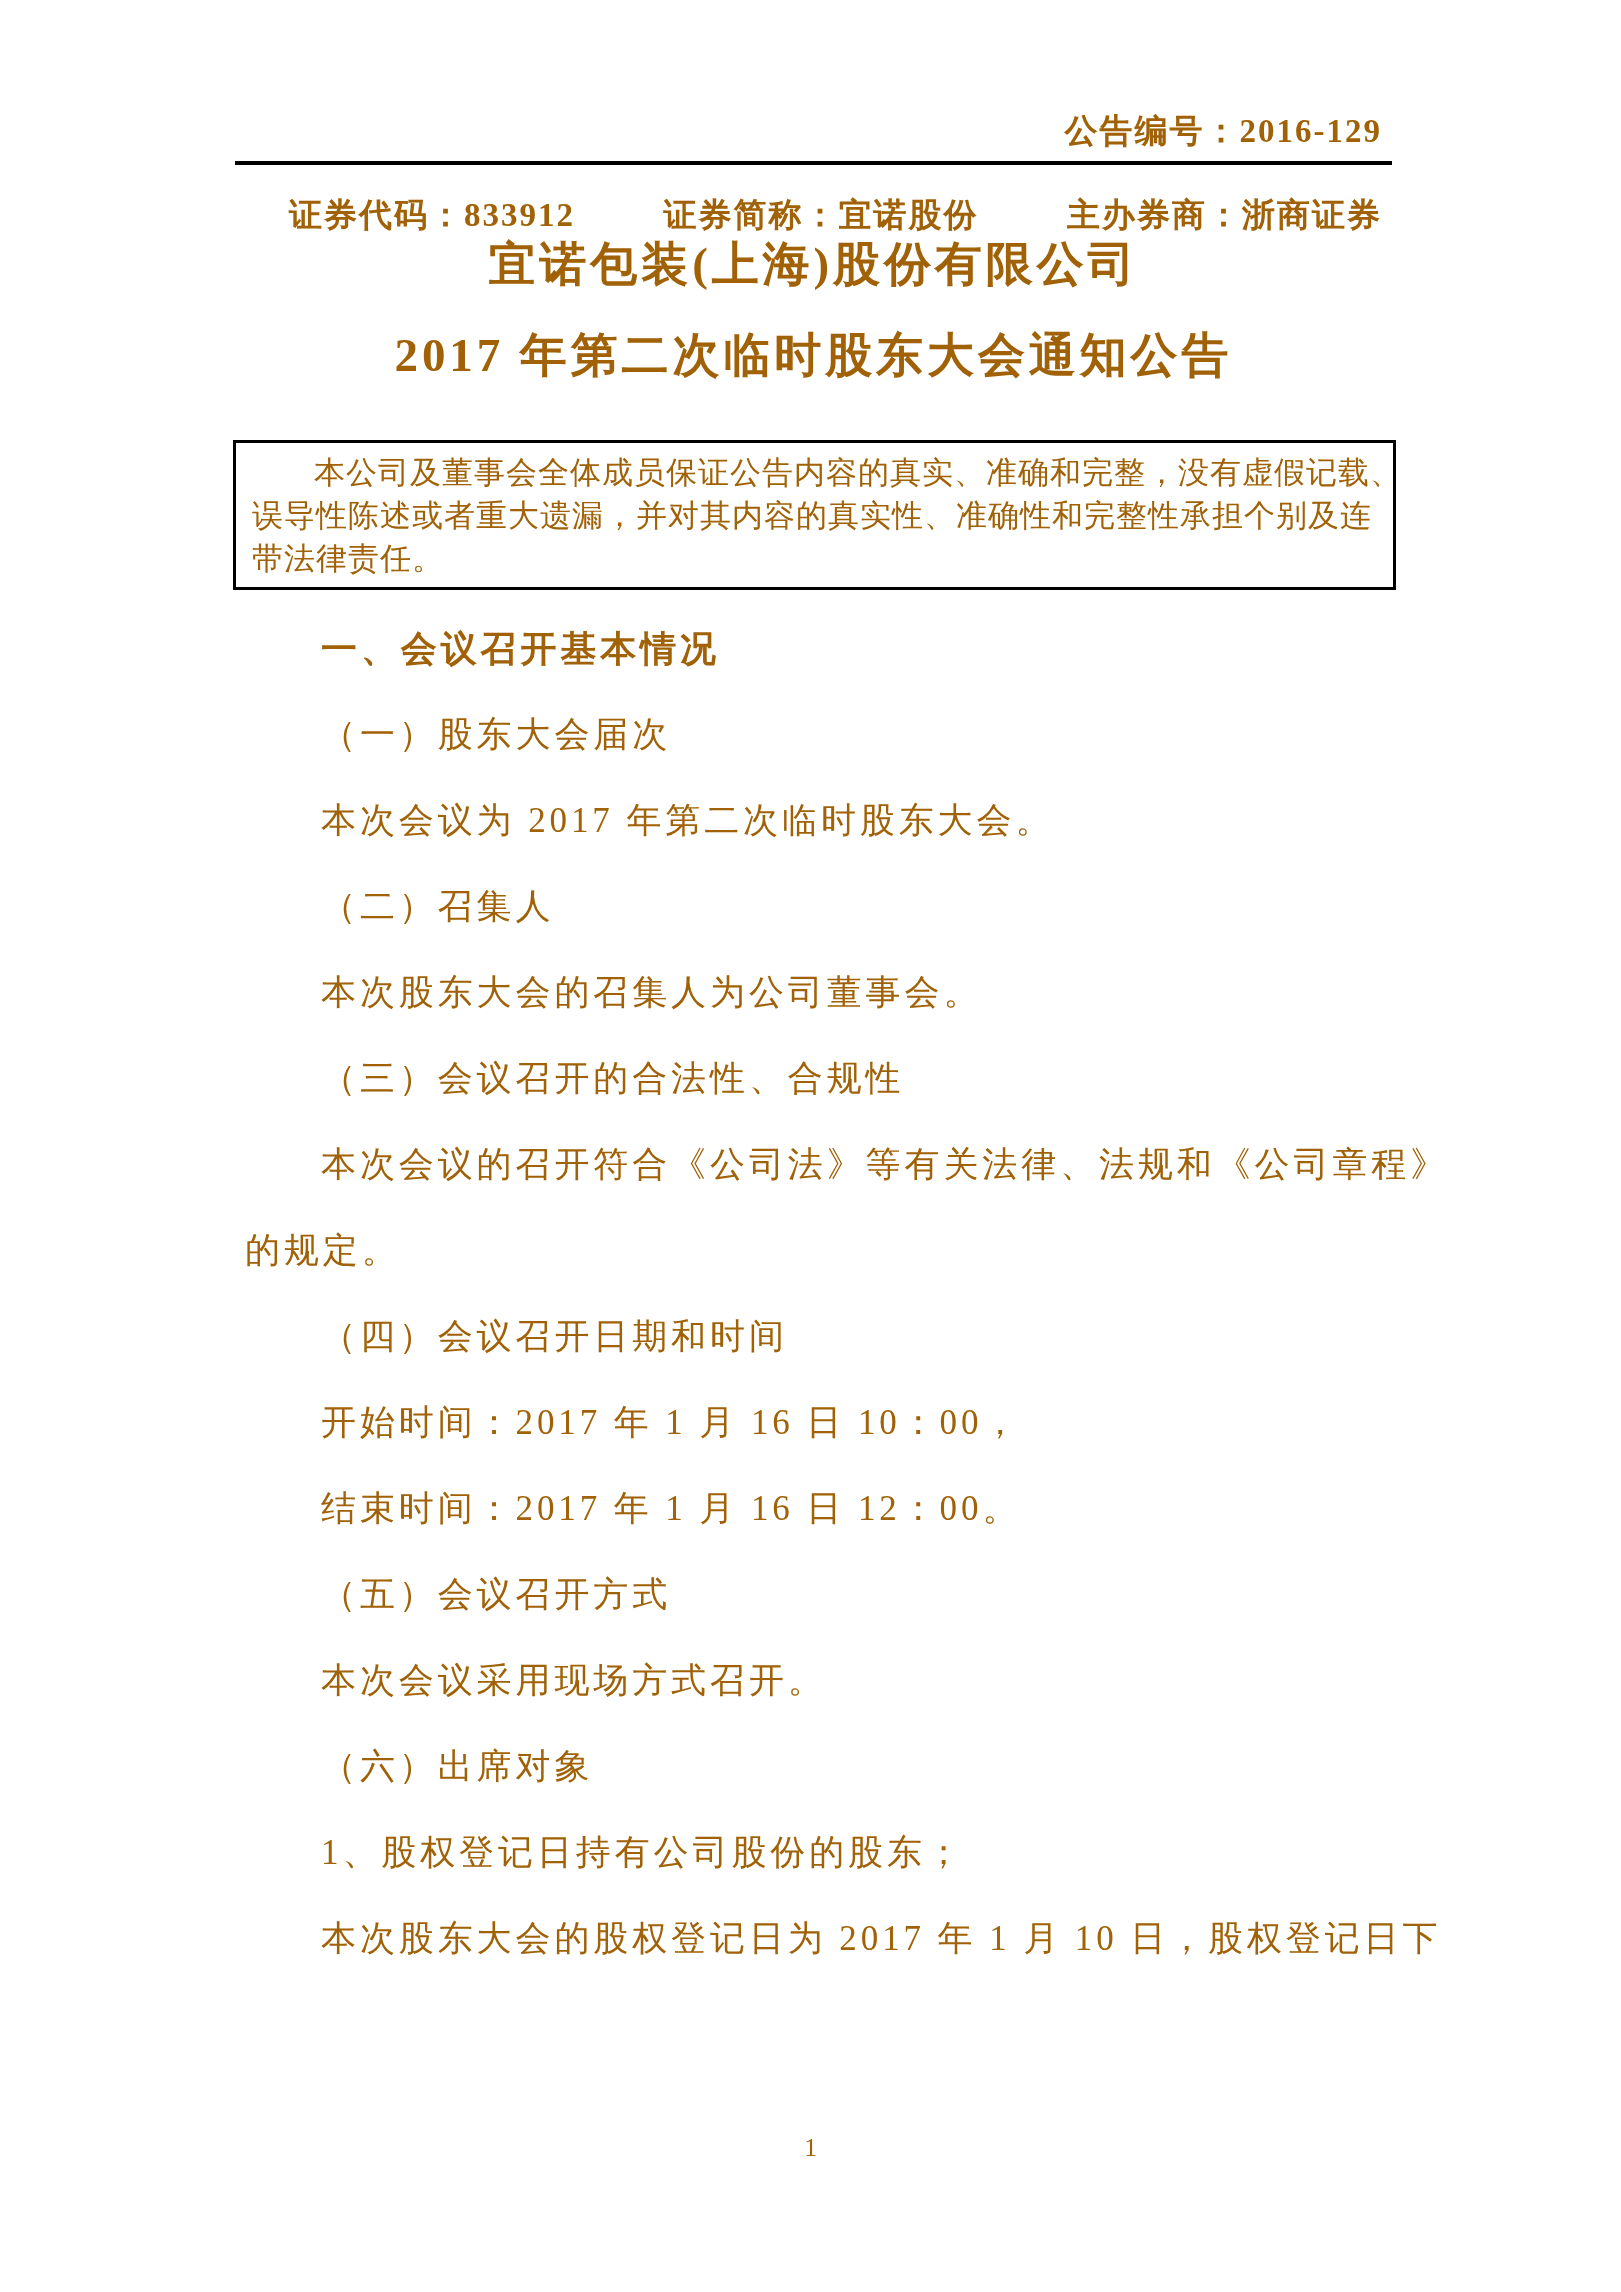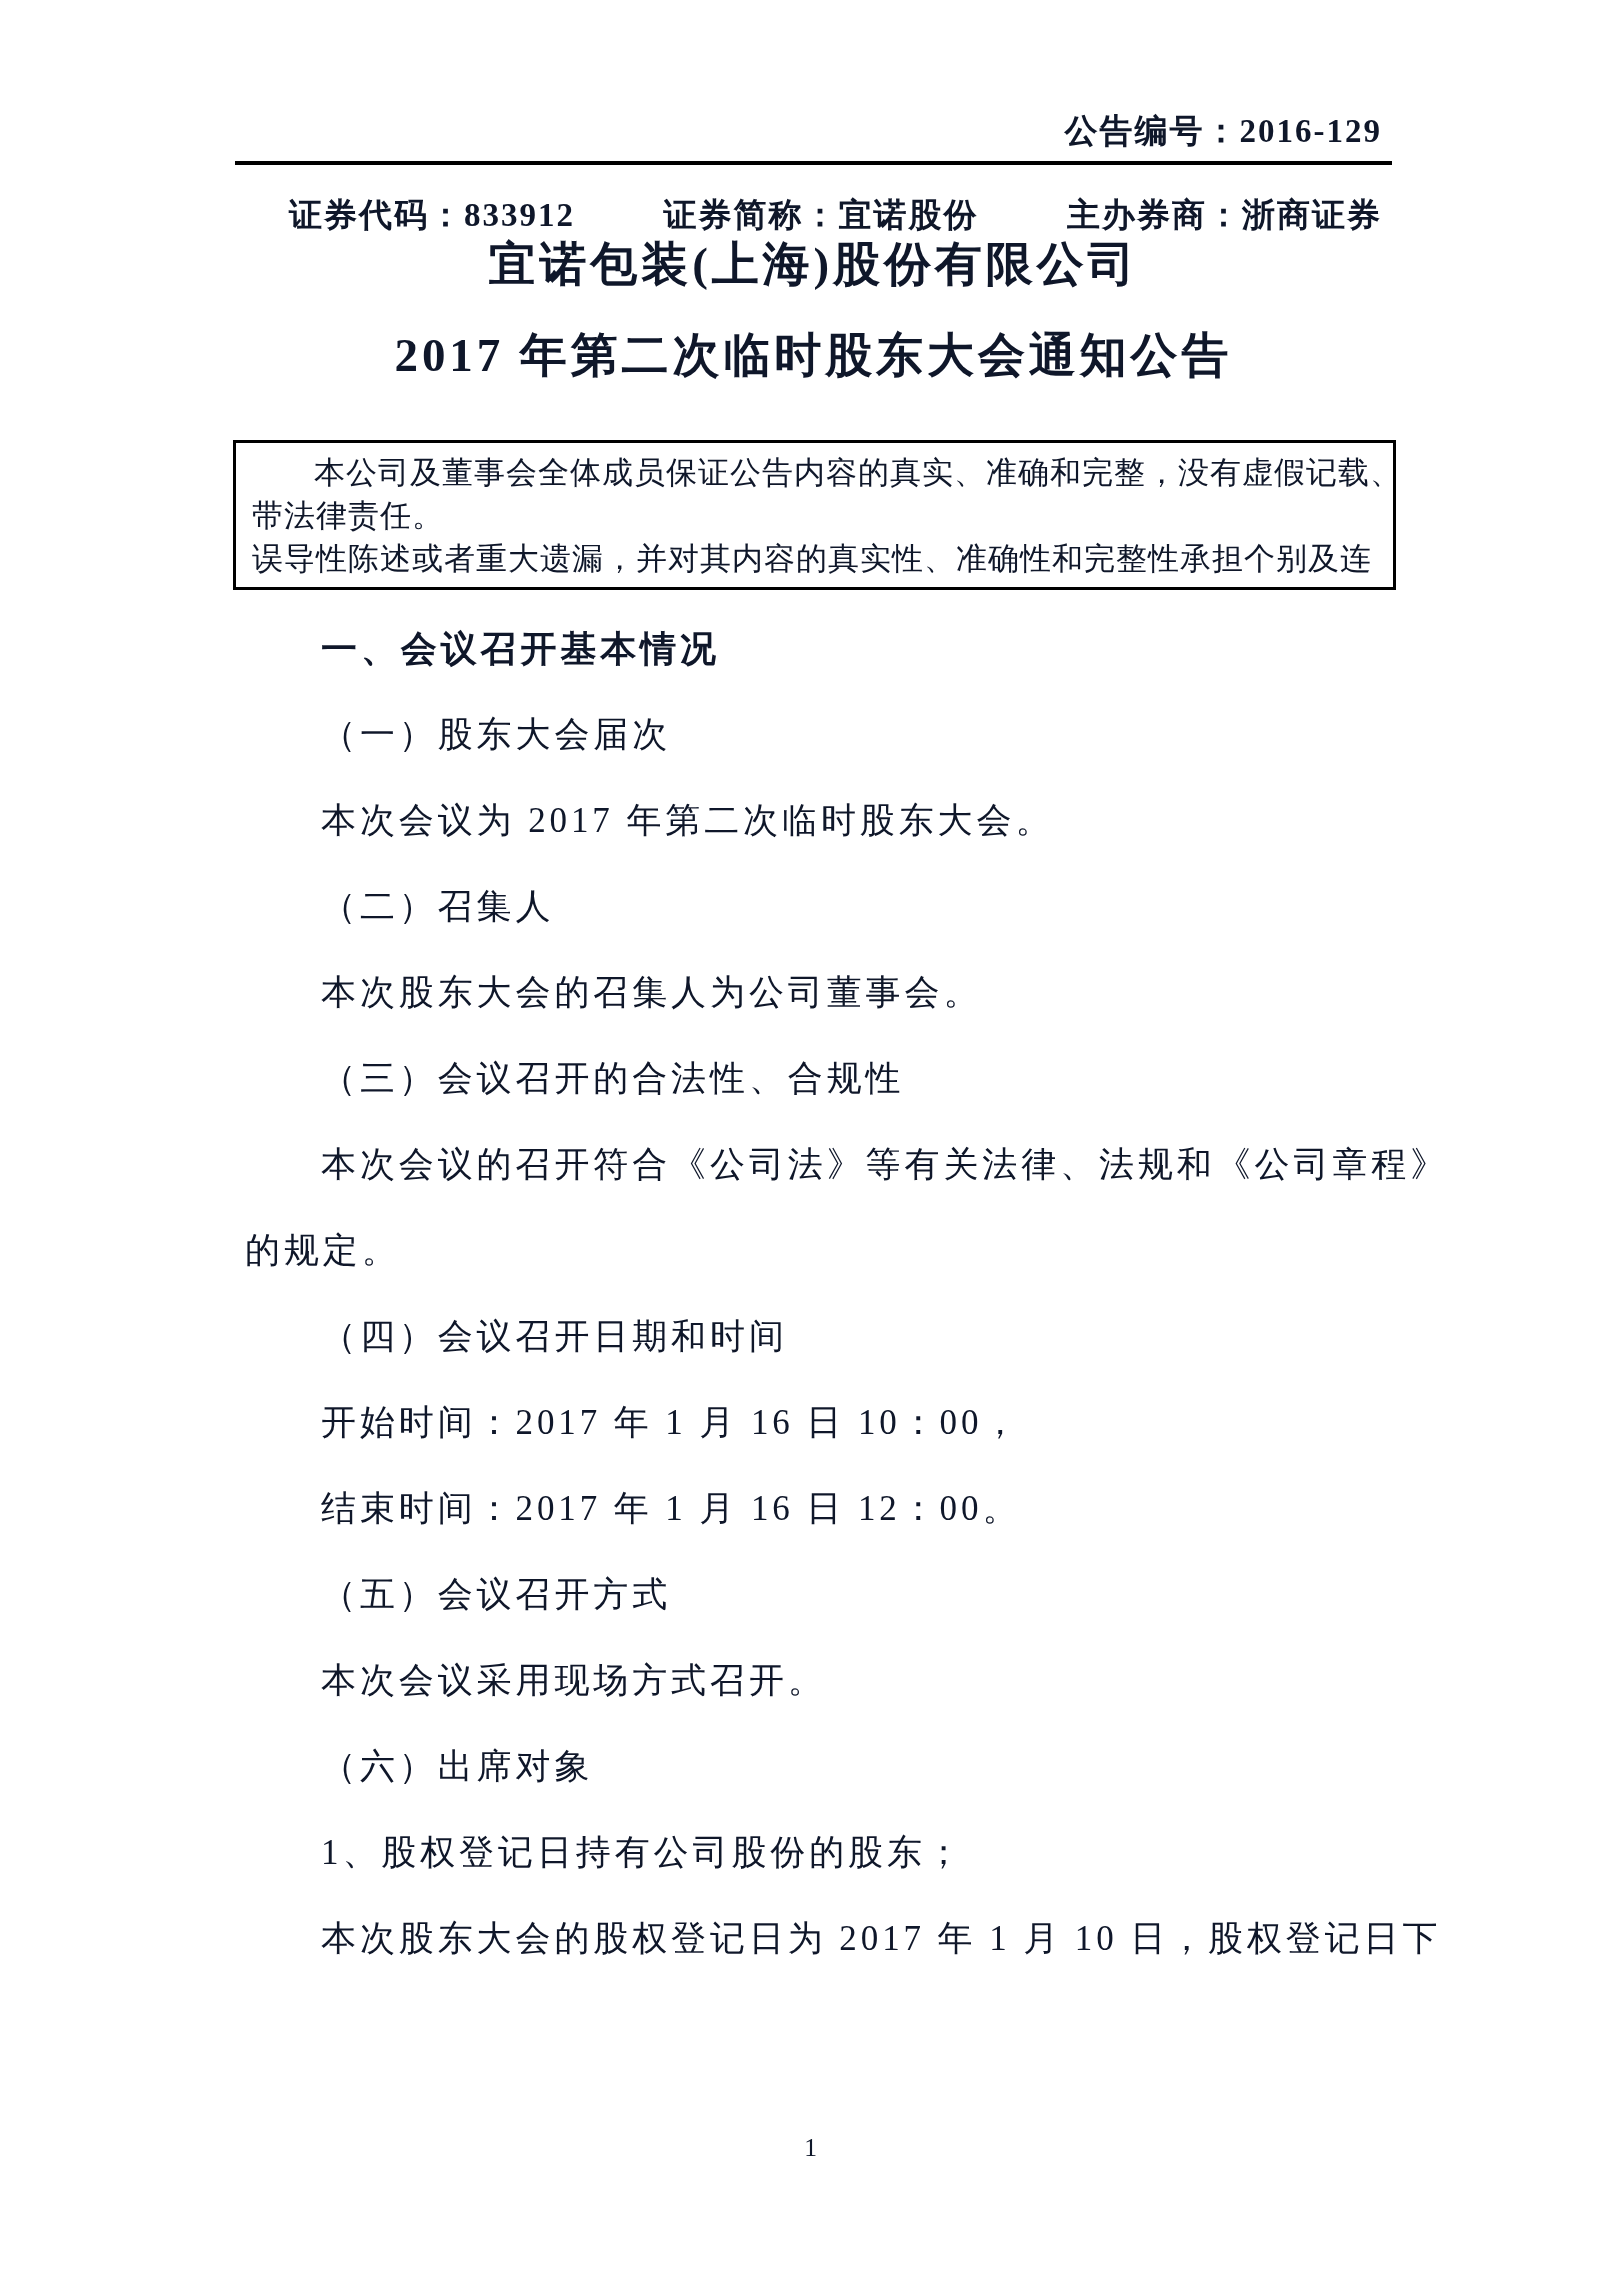--- a/index.html
+++ b/index.html
@@ -6,21 +6,21 @@
     margin: 0;
     padding: 0;
     background: #ffffff;
   }
   .page {
     position: relative;
     width: 1621px;
     height: 2293px;
     margin: 0 auto;
     background: #ffffff;
-    color: #0f172a;
+    color: #a16207;
     font-family: "Liberation Serif", "DejaVu Serif", serif;
     box-sizing: border-box;
     padding: 110px 239px 0 245px;
     overflow: hidden;
   }
   .announce-no {
     text-align: right;
     font-size: 33px;
     font-weight: bold;
     line-height: 43px;
@@ -99,22 +99,22 @@
     <span>证券简称：宜诺股份</span>
     <span>主办券商：浙商证券</span>
   </div>
 
   <h1 class="title title-1">宜诺包装(上海)股份有限公司</h1>
 
   <h2 class="title title-2">2017 年第二次临时股东大会通知公告</h2>
 
   <div class="disclaimer-box">
     <div class="dline indent">本公司及董事会全体成员保证公告内容的真实、准确和完整，没有虚假记载、</div>
+    <div class="dline">误导性陈述或者重大遗漏，并对其内容的真实性、准确性和完整性承担个别及连</div>
     <div class="dline">带法律责任。</div>
-    <div class="dline">误导性陈述或者重大遗漏，并对其内容的真实性、准确性和完整性承担个别及连</div>
   </div>
 
   <div class="doc-body">
     <p class="line heading indent">一、会议召开基本情况</p>
     <p class="line indent">（一）股东大会届次</p>
     <p class="line indent">本次会议为 2017 年第二次临时股东大会。</p>
     <p class="line indent">（二）召集人</p>
     <p class="line indent">本次股东大会的召集人为公司董事会。</p>
     <p class="line indent">（三）会议召开的合法性、合规性</p>
     <p class="line indent">本次会议的召开符合《公司法》等有关法律、法规和《公司章程》</p>

